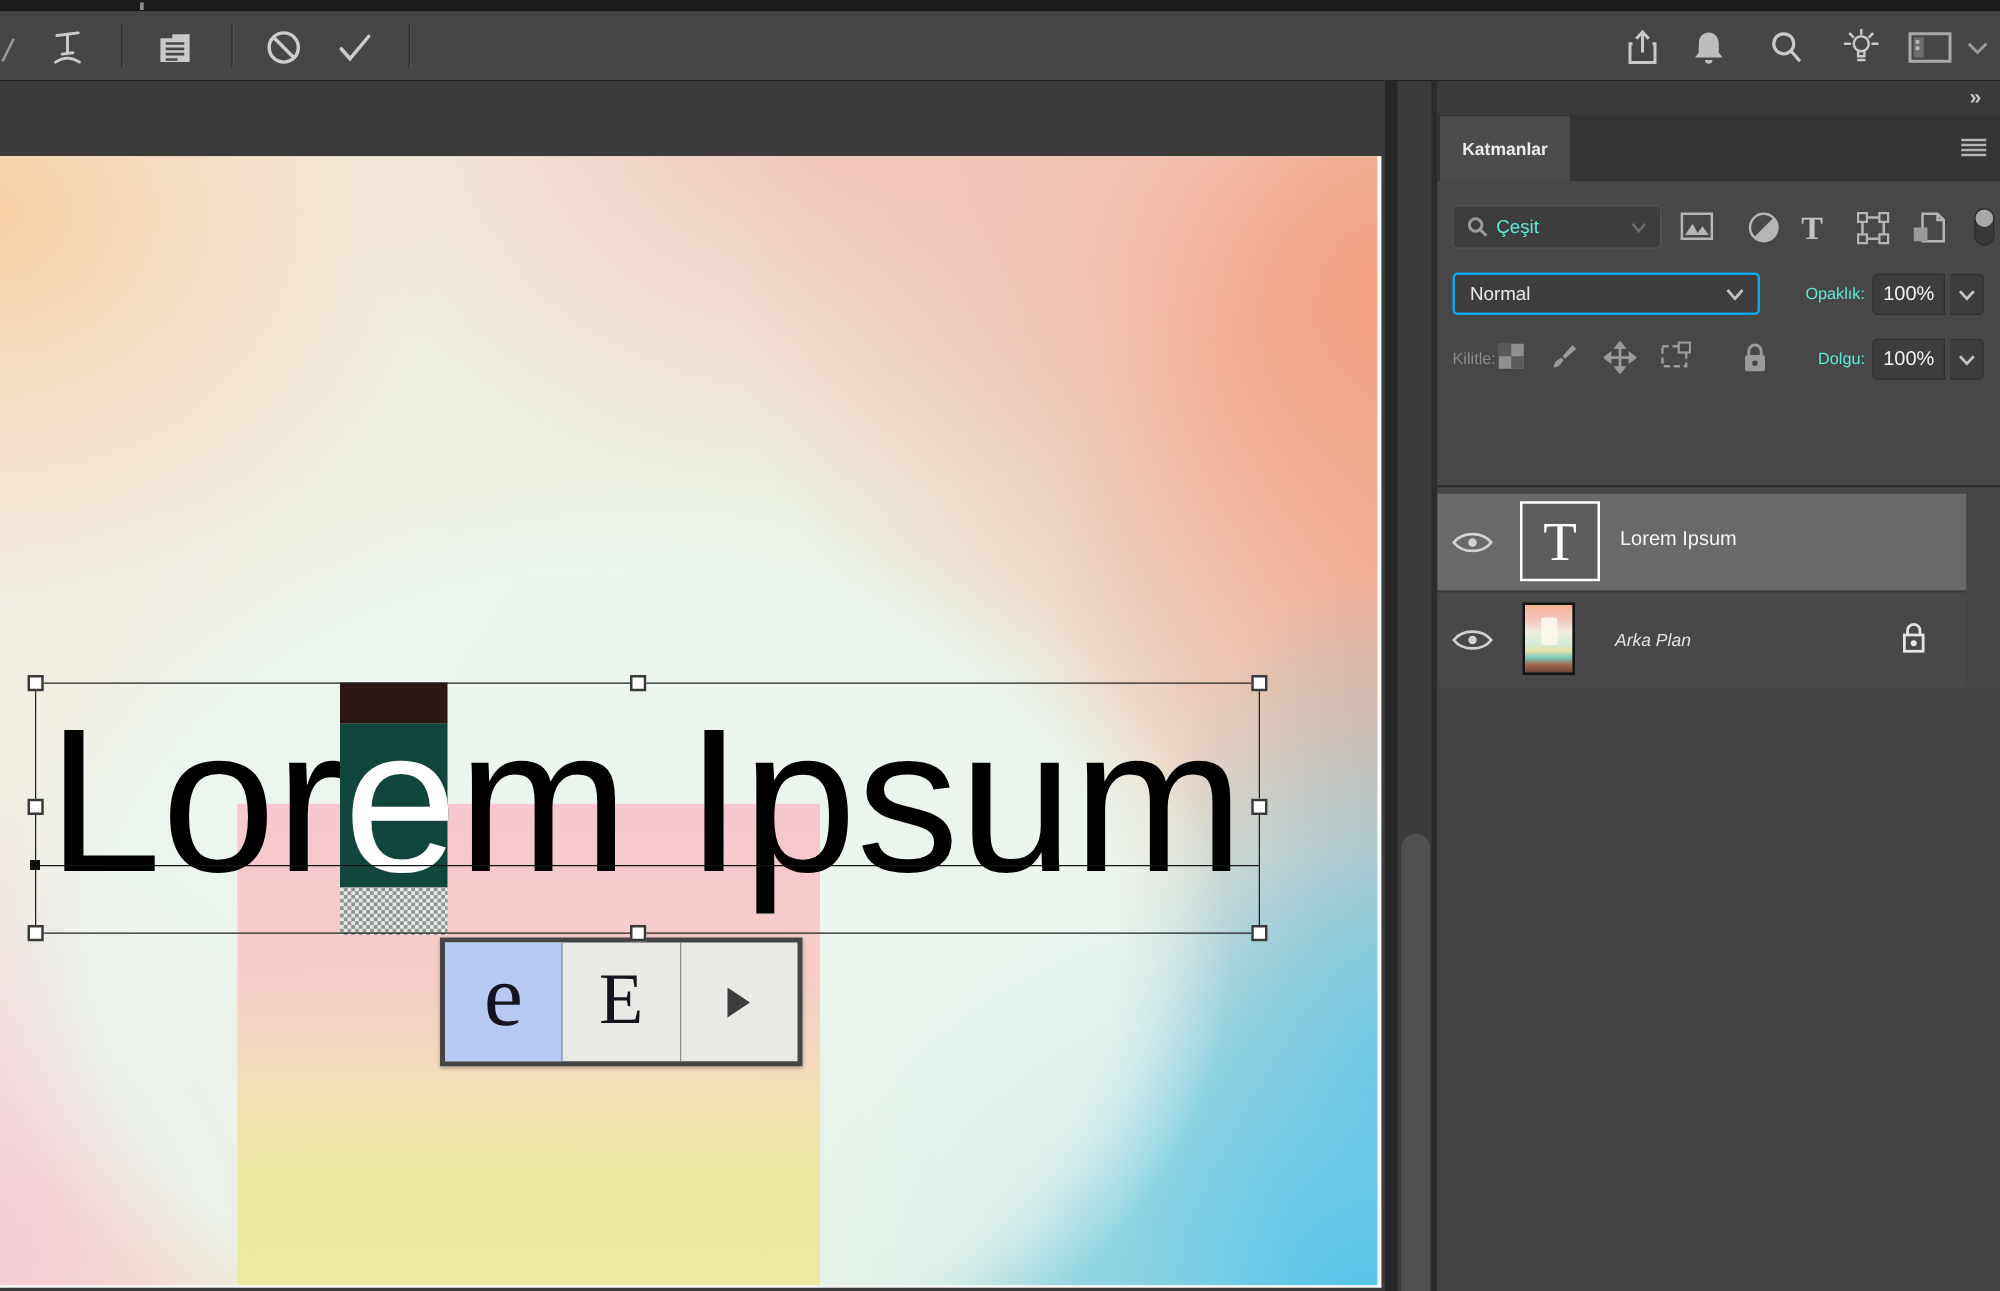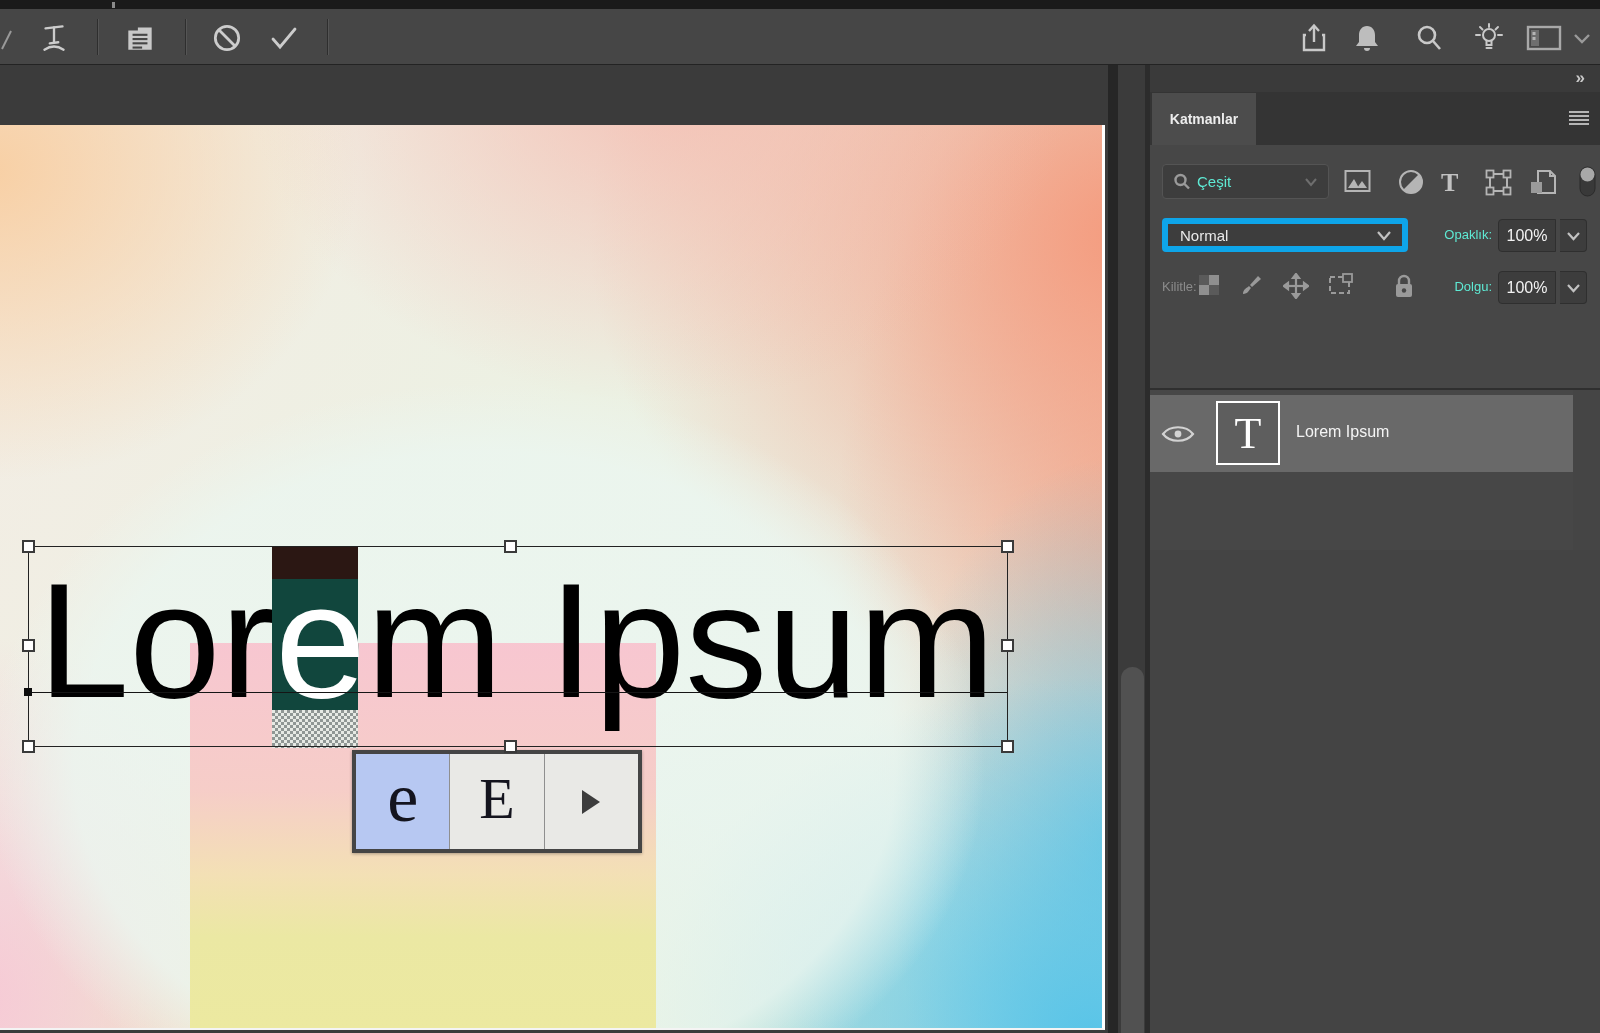--- a/index.html
+++ b/index.html
@@ -85,21 +85,21 @@
     display:flex; align-items:center; justify-content:center; color:#ededed;
     font-size:14px; font-weight:bold; cursor:pointer; }
   #panel-menu { right:10px; top:18px; cursor:pointer; }
 
   #panel-content { left:0; top:80px; width:450px; height:888px; background:#474747; }
   #searchbox { left:12px; top:19px; width:167px; height:35px; background:#3d3d3d;
     border:1px solid #545454; border-radius:4px; display:flex; align-items:center; cursor:pointer; }
   #searchbox .label { color:#5eead4; font-size:15px; margin-left:6px; flex:1; }
   .filter-icon { top:24px; cursor:pointer; }
 
-  .dropdown { background:#3d3d3d; border:6px solid #0ea5e9; border-radius:4px; cursor:pointer; }
+  .dropdown { background:#3d3d3d; border:2px solid #0ea5e9; border-radius:4px; cursor:pointer; }
   #blend-select { left:12px; top:73px; width:246px; height:34px; display:flex; align-items:center; }
   #blend-select .val { color:#eaeaea; font-size:15px; margin-left:12px; flex:1; }
   .plabel { color:#5eead4; font-size:13px; }
   #opacity-label { left:278px; top:82px; width:64px; text-align:right; }
   #fill-label    { left:278px; top:134px; width:64px; text-align:right; }
   .valbox { background:#3d3d3d; border:1px solid #2f2f2f; border-radius:4px 0 0 4px;
     color:#f2f2f2; font-size:16px; display:flex; align-items:center; justify-content:center; cursor:pointer; }
   #opacity-value { left:348px; top:74px; width:58px; height:33px; }
   #fill-value    { left:348px; top:126px; width:58px; height:33px; }
   .chevbox { background:#3d3d3d; border:1px solid #2f2f2f; border-left:none;
@@ -417,14 +417,33 @@
           <path d="M3 13 C10 4 26 4 33 13 C26 22 10 22 3 13 Z" stroke="#d2d2d2" stroke-width="2.2" fill="none"></path>
           <circle cx="18" cy="13" r="3.4" fill="#d2d2d2"></circle>
         </svg>
       </div>
       <div id="thumb-T" class="abs">
         <span>T</span>
       </div>
       <div class="lname abs">Lorem Ipsum</div>
     </div>
 
+    <div id="row-arka" class="layer-row abs">
+      <div class="eye abs">
+        <svg width="36" height="26" viewBox="0 0 36 26">
+          <path d="M3 13 C10 4 26 4 33 13 C26 22 10 22 3 13 Z" stroke="#d2d2d2" stroke-width="2.2" fill="none"></path>
+          <circle cx="18" cy="13" r="3.4" fill="#d2d2d2"></circle>
+        </svg>
+      </div>
+      <div id="thumb-bg" class="abs">
+        <div id="thumb-door" class="abs"></div>
+      </div>
+      <div class="lname abs">Arka Plan</div>
+      <div id="bg-lock" class="abs">
+        <svg width="22" height="28" viewBox="0 0 22 28">
+          <path d="M6 12 L6 8.5 A5 5 0 0 1 16 8.5 L16 12" stroke="#e6e6e6" stroke-width="2.2" fill="none"></path>
+          <rect x="3.5" y="12" width="15" height="13" stroke="#e6e6e6" stroke-width="2.2" fill="none"></rect>
+          <circle cx="11" cy="18.5" r="2.4" fill="#e6e6e6"></circle>
+        </svg>
+      </div>
+    </div>
   </div>
 </div>
 
 </body></html>

